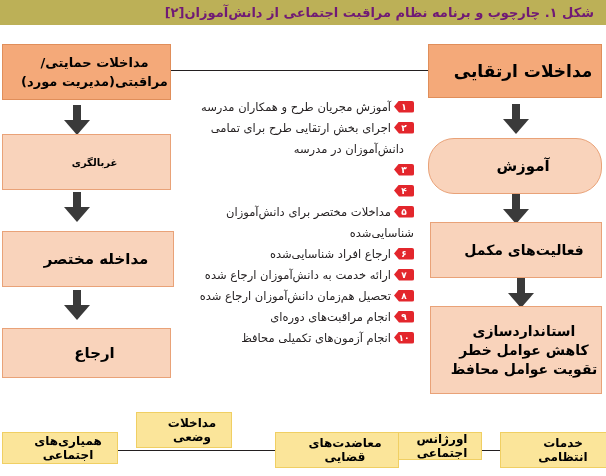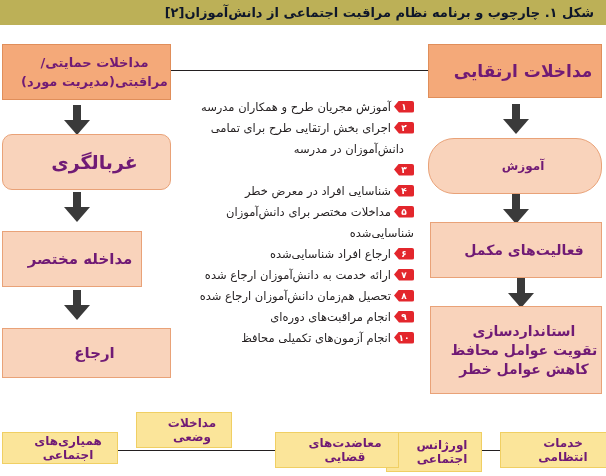--- a/index.html
+++ b/index.html
@@ -1,22 +1,22 @@
 <!DOCTYPE html>
 <html><head>
 <meta charset="utf-8">
 <style>
   html, body { margin:0; padding:0; }
   body { width:606px; height:476px; background:#ffffff; position:relative; overflow:hidden;
          font-family:"DejaVu Sans", sans-serif; color:#231f20; }
   .title-bar { position:absolute; left:0; top:0; width:606px; height:25px; background:#bcb057;
-               color:#0f172a; font-size:13px; font-weight:bold; direction:rtl; text-align:right;
+               color:#701a75; font-size:13px; font-weight:bold; direction:rtl; text-align:right;
                line-height:25px; padding-right:12px; box-sizing:border-box; }
   .box { position:absolute; box-sizing:border-box; display:flex; align-items:center; justify-content:center;
-         text-align:center; direction:rtl; font-weight:bold; color:#701a75;padding-left:16px; }
+         text-align:center; direction:rtl; font-weight:bold; color:#000000;padding-left:16px; }
   .box.dark { background:#f4a979; border:1.5px solid #e08e5a; }
   .box.light { background:#f9d3bb; border:1.5px solid #e9a278; }
   .box.yellow { background:#fbe59a; border:1.5px solid #f0cf63; font-size:12px; }
   .arrow { position:absolute; width:30px; height:32px; }
   .hline { position:absolute; height:1px; background:#231f20; }
   .steps { position:absolute; left:190px; top:96px; width:224px; direction:rtl; }
   .step { height:21px; display:flex; align-items:center; justify-content:flex-start; direction:rtl;
           font-size:11.5px; white-space:nowrap; }
   .step.cont { padding-right:0; }
   .badge { display:inline-flex; align-items:center; justify-content:center; width:20px; height:12px;
@@ -31,56 +31,56 @@
 
 <div class="hline" style="left:171px; top:70px; width:257px;"></div>
 
 <div class="box dark" style="left:428px; top:44px; width:174px; height:54px; font-size:17px;">
   <span>مداخلات ارتقایی</span>
 </div>
 <svg class="arrow" style="left:501px; top:104px;" viewBox="0 0 30 32">
     <rect x="11" y="0" width="8" height="16" fill="#3a3a3a"></rect>
     <polygon points="2,15 28,15 15,30" fill="#3a3a3a"></polygon>
   </svg>
-<div class="box light" style="left:428px; top:138px; width:174px; height:56px; font-size:12px;border-radius:26px;">
+<div class="box light" style="left:428px; top:138px; width:174px; height:56px; font-size:15px;border-radius:26px;">
   <span>آموزش</span>
 </div>
 <svg class="arrow" style="left:501px; top:194px;" viewBox="0 0 30 32">
     <rect x="11" y="0" width="8" height="16" fill="#3a3a3a"></rect>
     <polygon points="2,15 28,15 15,30" fill="#3a3a3a"></polygon>
   </svg>
 <div class="box light" style="left:430px; top:222px; width:172px; height:56px; font-size:14px;">
   <span>فعالیت‌های مکمل</span>
 </div>
 <svg class="arrow" style="left:506px; top:278px;" viewBox="0 0 30 32">
     <rect x="11" y="0" width="8" height="16" fill="#3a3a3a"></rect>
     <polygon points="2,15 28,15 15,30" fill="#3a3a3a"></polygon>
   </svg>
 <div class="box light" style="left:430px; top:306px; width:172px; height:88px; font-size:14px; flex-direction:column; line-height:19px;">
   <span>استانداردسازی</span>
+  <span>کاهش عوامل خطر</span>
   <span>تقویت عوامل محافظ</span>
-  <span>کاهش عوامل خطر</span>
 </div>
 
 <div class="box dark" style="left:2px; top:44px; width:169px; height:56px; font-size:13px; flex-direction:column; line-height:19px;">
   <span>مداخلات حمایتی/</span>
   <span>مراقبتی(مدیریت مورد)</span>
 </div>
 <svg class="arrow" style="left:62px; top:105px;" viewBox="0 0 30 32">
     <rect x="11" y="0" width="8" height="16" fill="#3a3a3a"></rect>
     <polygon points="2,15 28,15 15,30" fill="#3a3a3a"></polygon>
   </svg>
-<div class="box light" style="left:2px; top:134px; width:169px; height:56px; font-size:19px;border-radius:10px;">
+<div class="box light" style="left:2px; top:134px; width:169px; height:56px; font-size:10px;">
   <span>غربالگری</span>
 </div>
 <svg class="arrow" style="left:62px; top:192px;" viewBox="0 0 30 32">
     <rect x="11" y="0" width="8" height="16" fill="#3a3a3a"></rect>
     <polygon points="2,15 28,15 15,30" fill="#3a3a3a"></polygon>
   </svg>
-<div class="box light" style="left:2px; top:231px; width:140px; height:56px; font-size:15px;">
+<div class="box light" style="left:2px; top:231px; width:172px; height:56px; font-size:15px;">
   <span>مداخله مختصر</span>
 </div>
 <svg class="arrow" style="left:62px; top:290px;" viewBox="0 0 30 32">
     <rect x="11" y="0" width="8" height="16" fill="#3a3a3a"></rect>
     <polygon points="2,15 28,15 15,30" fill="#3a3a3a"></polygon>
   </svg>
 <div class="box light" style="left:2px; top:328px; width:169px; height:50px; font-size:15px;">
   <span>ارجاع</span>
 </div>
 
@@ -94,21 +94,20 @@
       <span class="step-text">اجرای بخش ارتقایی طرح برای تمامی</span>
     </div>
   <div class="step cont" style="padding-right:10px;">
       <span class="step-text">دانش‌آموزان در مدرسه</span>
     </div>
   <div class="step">
       <span class="badge">۳</span>
     </div>
   <div class="step">
       <span class="badge">۴</span>
-      <span class="step-text">شناسایی افراد در معرض خطر</span>
     </div>
   <div class="step">
       <span class="badge">۵</span>
       <span class="step-text">مداخلات مختصر برای دانش‌آموزان</span>
     </div>
   <div class="step cont" style="padding-right:0;">
       <span class="step-text">شناسایی‌شده</span>
     </div>
   <div class="step">
       <span class="badge">۶</span>
@@ -129,21 +128,21 @@
   <div class="step">
       <span class="badge">۱۰</span>
       <span class="step-text">انجام آزمون‌های تکمیلی محافظ</span>
     </div>
 </div>
 
 <div class="hline" style="left:118px; top:450px; width:488px;"></div>
 <div class="box yellow" style="left:500px; top:432px; width:110px; height:36px;">
   <span>خدمات انتظامی</span>
 </div>
-<div class="box yellow" style="left:386px; top:432px; width:96px; height:40px;justify-content:flex-end;">
+<div class="box yellow" style="left:386px; top:432px; width:96px; height:28px;justify-content:flex-end;">
   <span>اورژانس اجتماعی</span>
 </div>
 <div class="box yellow" style="left:248px; top:432px; width:124px; height:36px;margin-left:27px;">
   <span>معاضدت‌های قضایی</span>
 </div>
 <div class="box yellow" style="left:136px; top:412px; width:96px; height:36px;">
   <span>مداخلات وضعی</span>
 </div>
 <div class="box yellow" style="left:2px; top:432px; width:116px; height:32px;">
   <span>همیاری‌های اجتماعی</span>

